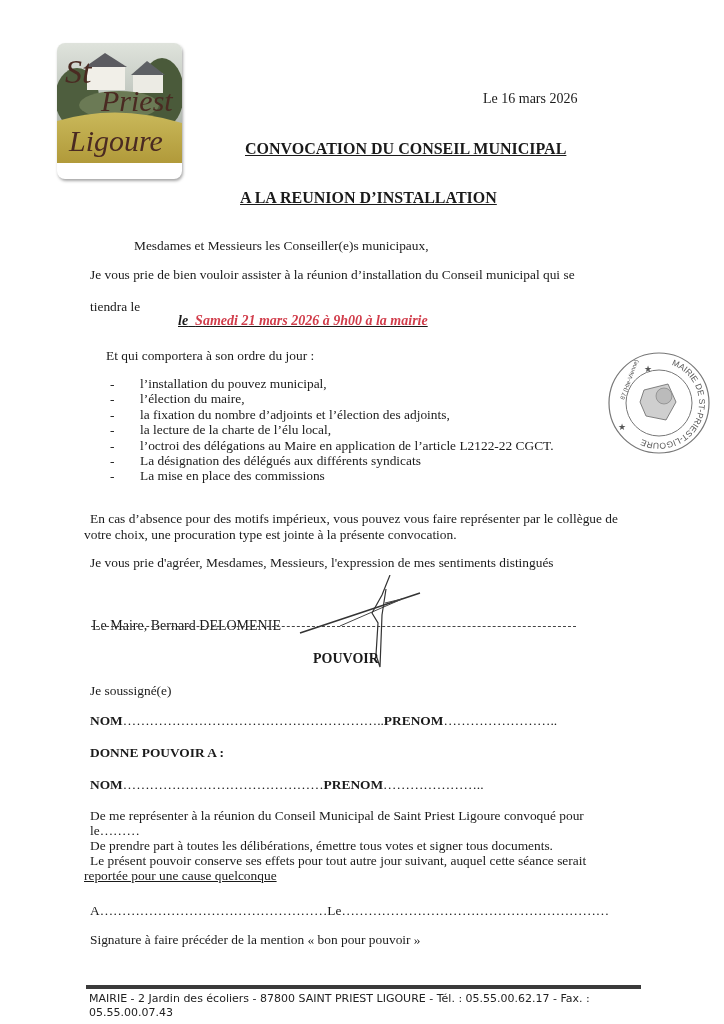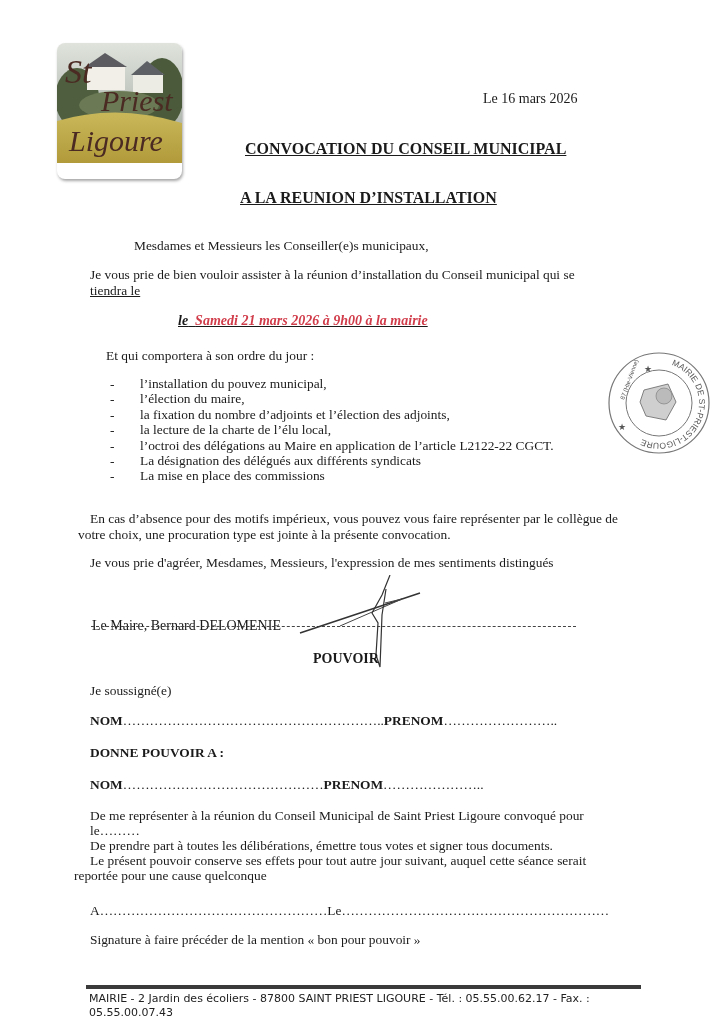--- a/index.html
+++ b/index.html
@@ -8,44 +8,44 @@
   .abs { position:absolute; white-space:nowrap; }
   .txt { font-size:13.4px; line-height:16px; }
   .logo { position:absolute; left:57px; top:43px; width:125px; height:136px; border-radius:8px;
           overflow:hidden; box-shadow:1px 2px 3px rgba(0,0,0,0.35); }
   .date { left:483px; top:91px; font-size:14px; }
   .title { font-weight:bold; text-decoration:underline; font-size:16px; }
   .t1 { left:213px; top:140px;margin-left:32px; }
   .t2 { left:240px; top:189px; }
   .greet { left:134px; top:238px;text-align:center; }
   .p1a { left:90px; top:267px; }
-  .p1b { left:90px; top:283px;text-decoration:underline; }
+  .p1b { left:90px; top:299px; }
   .meet { left:178px; top:313px; font-size:14px; font-weight:bold; font-style:italic; text-decoration:underline; }
   .meet .le { color:#1a1a1a; }
   .meet .when { color:#d13c4a; text-decoration-color:#d13c4a; }
   .order { left:106px; top:348px; }
   .agenda { position:absolute; left:110px; top:376px; margin:0; padding:0; list-style:none; }
   .agenda li { font-size:13.4px; line-height:15.4px; height:15.4px; white-space:nowrap; }
   .agenda .dash { display:inline-block; width:30px; }
   .abs1 { left:90px; top:511px; }
-  .abs2 { left:78px; top:527px; }
+  .abs2 { left:84px; top:527px; }
   .regards { left:90px; top:555px; }
   .mayor { left:92px; top:618px; font-size:14px; }
   .dashed { position:absolute; left:91px; top:626px; width:485px; border-top:1.3px dashed #444; }
   .pouvoir { left:313px; top:651px; font-weight:bold; font-size:14px; }
   .sous { left:90px; top:683px; }
   .bold { font-weight:bold; }
   .nom1 { left:90px; top:713px; }
   .donne { left:90px; top:745px; }
   .nom2 { left:90px; top:777px; }
   .rep1 { left:90px; top:808px; }
   .rep2 { left:90px; top:823px; }
   .rep3 { left:90px; top:838px; }
   .rep4 { left:90px; top:853px; }
-  .rep5 { left:74px; top:868px; }
+  .rep5 { left:84px; top:868px;text-decoration:underline; }
   .place { left:90px; top:903px; }
   .sign { left:90px; top:932px; }
   .footbar { position:absolute; left:86px; top:985px; width:555px; height:4px; background:#3a3a3a; }
   .footer { left:89px; top:992px; font-family:"DejaVu Sans", sans-serif; font-size:11px; line-height:14px; color:#222; }
   .footer2 { left:89px; top:1006px; font-family:"DejaVu Sans", sans-serif; font-size:11px; line-height:14px; color:#222; }
   .stamp { position:absolute; left:606px; top:350px; width:106px; height:106px; }
   .sig { position:absolute; left:290px; top:575px; width:160px; height:100px; }
 </style>
 </head>
 <body>

